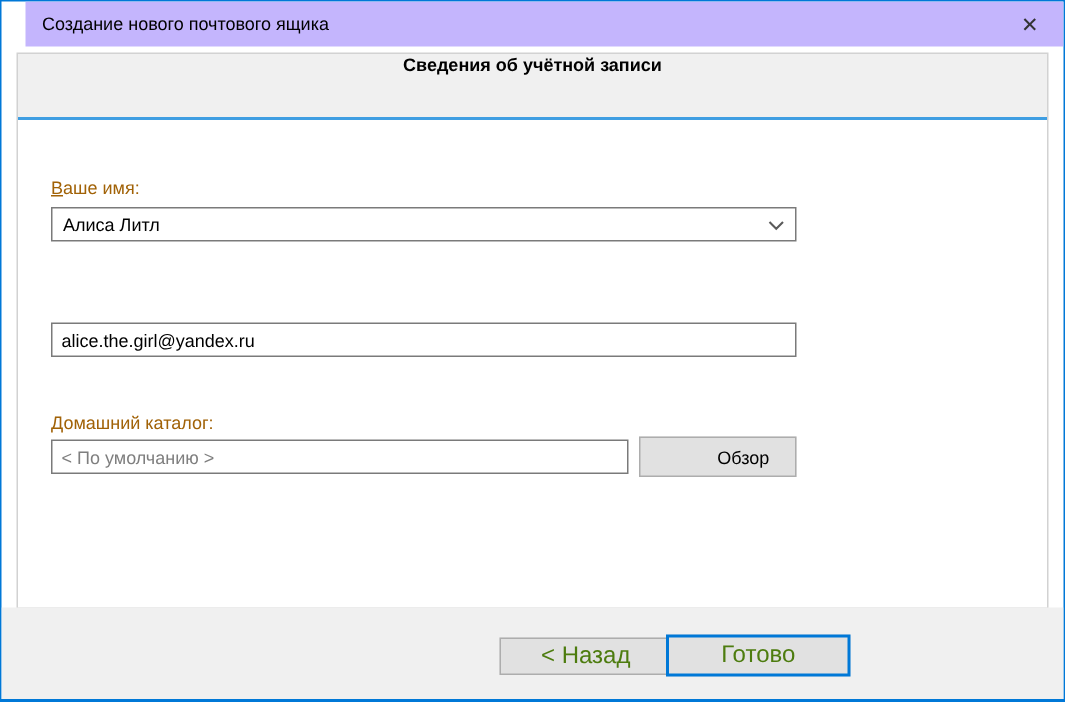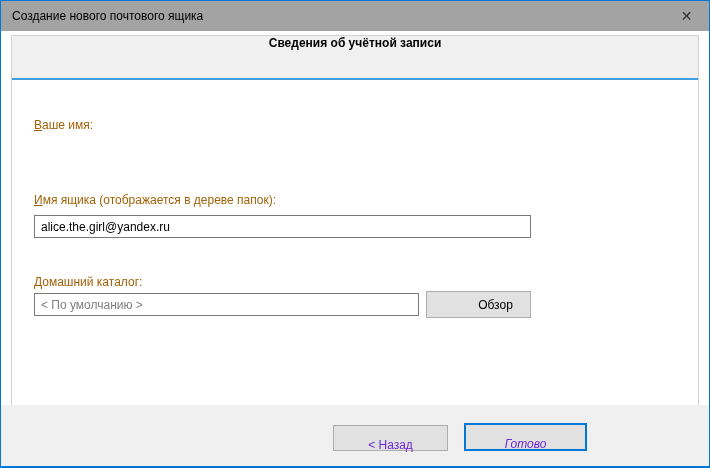--- a/index.html
+++ b/index.html
@@ -10,22 +10,22 @@
     background:#ffffff;
     border:1px solid #0078d7;
     border-bottom-width:2px;
     font-family:"Liberation Sans","DejaVu Sans",sans-serif;
     font-size:12px;
     color:#000;
     overflow:hidden;
   }
   
   .titlebar {
-    position:absolute; left:0; top:0; right:0; height:30px;
-    background:#a3a3a3;
+    position:absolute; left:16px; top:0; right:0; height:30px;
+    background:#c4b5fd;
   }
   .titlebar .title {
     position:absolute; left:11px; top:0; line-height:30px;
     font-size:12px; color:#000;
     white-space:nowrap;
   }
   .close-btn {
     position:absolute; right:0; top:0; width:45px; height:30px;
     background:transparent; border:none; padding:0;
     font-family:inherit; font-size:14px; color:#333;
@@ -77,22 +77,22 @@
     padding-left:40px;
   }
   
   .footer {
     position:absolute; left:0; right:0; bottom:0; height:61px;
     background:#f0f0f0;
   }
   .btn {
     position:absolute;
     background:#e1e1e1; border:1px solid #adadad;
-    font-family:inherit; font-size:12px; color:#6d28d9;
-    padding:12px; cursor:default;
+    font-family:inherit; font-size:16px; color:#4d7c0f;
+    padding:2px; cursor:default;
   }
   .btn.default { border:2px solid #0078d7; }
 </style>
 </head>
 <body>
 
 <div class="window">
 
   <div class="titlebar">
     <span class="title">Создание нового почтового ящика</span>
@@ -103,32 +103,35 @@
 
   <div class="panel">
 
     <div class="panel-header">
       <span>Сведения об учётной записи</span>
     </div>
 
     <div class="field-label" style="top:82px;">
       <span class="mn">В</span><span>аше имя:</span>
     </div>
+    <div class="combobox" style="top:102px;">
+      <span>Алиса Литл</span>
+      <svg class="chevron" viewBox="0 0 11 7">
+        <polyline points="1,1 5.5,5.5 10,1" fill="none" stroke="#5a5a5a" stroke-width="1.4"></polyline>
+      </svg>
+    </div>
 
-    <div class="field-label" style="top:157px;">
-      <span class="mn">И</span><span>мя ящика (отображается в дереве папок):</span>
-    </div>
     <input class="textbox" style="top: 179px; width: 497px;" type="text" value="alice.the.girl@yandex.ru">
 
     <div class="field-label" style="top:239px;">
       <span class="mn">Д</span><span>омашний каталог:</span>
     </div>
     <input class="textbox" style="top: 257px; width: 385px;" type="text" placeholder="&lt; По умолчанию &gt;">
     <button class="browse-btn" style="left:414px; top:255px; width:105px; height:27px;">Обзор</button>
 
   </div>
 
   <div class="footer">
     <button class="btn" style="left:332px; top:20px; width:115px; height:25px;">&lt;  Назад</button>
-    <button class="btn default" style="left:463px; top:18px; width:123px; height:28px;font-style:italic;">Готово</button>
+    <button class="btn default" style="left:443px; top:18px; width:123px; height:28px;">Готово</button>
   </div>
 
 </div>
 
 </body></html>

